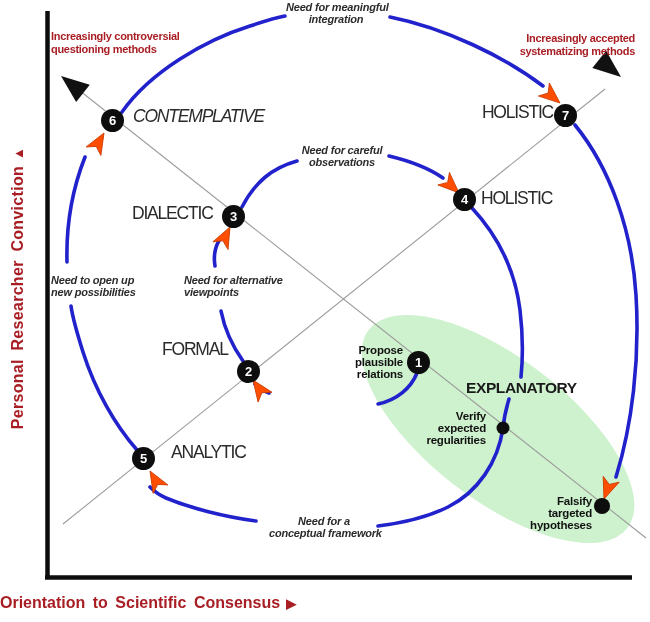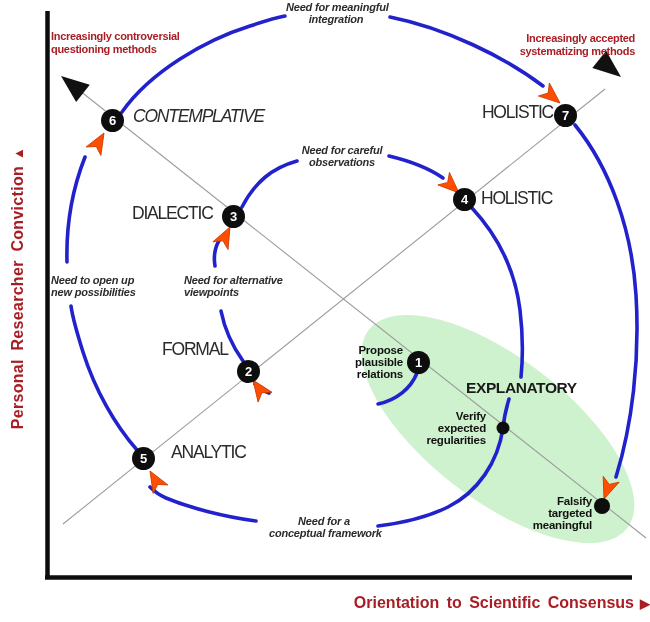--- a/index.html
+++ b/index.html
@@ -35,21 +35,21 @@
     line-height:11.8px;text-align:right;letter-spacing:-0.2px;white-space:nowrap;
   }
   
   .corner{
     position:absolute;font-size:11px;letter-spacing:-0.3px;line-height:12.5px;
     color:#A81E24;white-space:nowrap;font-weight:600;
   }
   .corner .b{font-weight:800;}
   
   .xaxis{
-    position:absolute;left:0;top:594px;width:650px;text-align:right;
+    position:absolute;left:0;top:594px;width:650px;text-align:left;
     font-size:16px;color:#A81E24;word-spacing:3px;font-weight:600;white-space:nowrap;
   }
   .yaxis{
     position:absolute;left:-132px;top:279px;width:300px;text-align:center;
     transform:rotate(-90deg);font-size:16px;letter-spacing:0.3px;word-spacing:4px;
     color:#A81E24;font-weight:600;white-space:nowrap;
   }
   .axis-arrow{font-size:13px;margin-left:6px;}
 </style>
 </head>
@@ -136,21 +136,21 @@
     <div>relations</div>
   </div>
   <div class="mstone" style="left:396px;top:411px;width:90px;">
     <div>Verify</div>
     <div>expected</div>
     <div>regularities</div>
   </div>
   <div class="mstone" style="left:502px;top:496px;width:90px;">
     <div>Falsify</div>
     <div>targeted</div>
-    <div>meaningful</div>
+    <div>hypotheses</div>
   </div>
 
   <div class="need center" style="left:286px;top:2px;width:100px;">
     <div>Need for meaningful</div>
     <div>integration</div>
   </div>
   <div class="need center" style="left:292px;top:145px;width:100px;">
     <div>Need for careful</div>
     <div>observations</div>
   </div>

